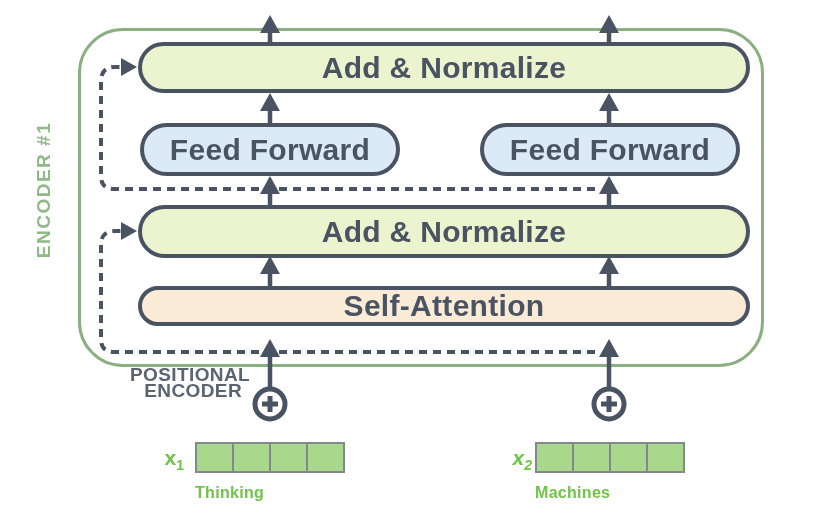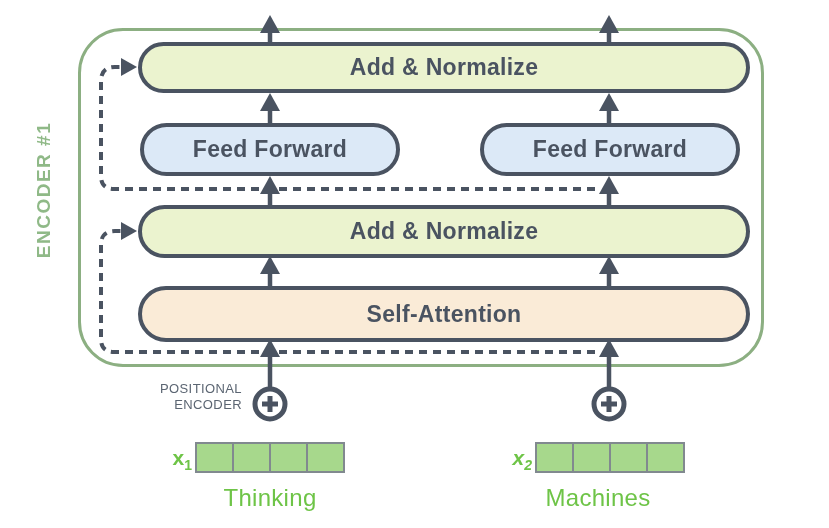--- a/index.html
+++ b/index.html
@@ -28,57 +28,57 @@
   .encoder-label{
     position:absolute;left:-31px;top:178px;width:152px;height:24px;
     transform:rotate(-90deg);transform-origin:center;
     text-align:center;font-size:19px;font-weight:700;letter-spacing:1.5px;
     color:var(--enc-label-green);z-index:1;white-space:nowrap;
   }
   svg.wires{position:absolute;left:0;top:0;z-index:2;}
   .pill{
     position:absolute;box-sizing:border-box;border:4px solid var(--slate);
     border-radius:28px;display:flex;align-items:center;justify-content:center;
-    font-size:23px;font-weight:600;color:var(--slate);letter-spacing:0.3px;
+    font-size:30px;font-weight:600;color:var(--slate);letter-spacing:0.3px;
     z-index:3;white-space:nowrap;
   }
   .pill.addnorm{background:var(--fill-addnorm);}
   .pill.ff{background:var(--fill-ff);}
   .pill.attn{background:var(--fill-attn);}
   #addnorm-top{left:138px;top:42px;width:612px;height:51px;}
   #ff-left{left:140px;top:123px;width:260px;height:53px;}
   #ff-right{left:480px;top:123px;width:260px;height:53px;}
   #addnorm-bottom{left:138px;top:205px;width:612px;height:53px;}
-  #self-attention{left:138px;top:286px;width:612px;height:56px;}
+  #self-attention{left:138px;top:286px;width:612px;height:40px;}
   .pos-label{
-    position:absolute;left:130px;top:381px;width:112px;text-align:right;
-    font-size:13px;font-weight:400;line-height:16px;letter-spacing:0.4px;
+    position:absolute;left:130px;top:367px;width:112px;text-align:right;
+    font-size:19px;font-weight:700;line-height:16px;letter-spacing:0.4px;
     color:var(--pos-gray);z-index:3;
   }
   .vec-row{
     position:absolute;display:flex;width:150px;height:31px;box-sizing:border-box;
     border:2px solid var(--vec-border);z-index:3;
   }
   .vec-cell{flex:1;background:var(--vec-green);border-left:2px solid var(--vec-border);}
   .vec-cell:first-child{border-left:none;}
   #vec-row-1{left:195px;top:442px;}
   #vec-row-2{left:535px;top:442px;}
   .x-label{
     position:absolute;width:36px;text-align:right;font-size:21px;font-weight:700;
     color:var(--word-green);z-index:3;
   }
   .x-label sub{font-size:14px;font-weight:700;line-height:0;}
-  #x-label-1{left:156px;top:446px;}
+  #x-label-1{left:148px;top:446px;}
   #x-label-2{left:496px;top:446px;font-style:italic;}
   .vec-word{
-    position:absolute;width:150px;text-align:center;font-size:24px;font-weight:400;
+    position:absolute;width:150px;text-align:left;font-size:16px;font-weight:700;
     color:var(--word-green);z-index:3;letter-spacing:0.3px;
   }
   #word-1{left:195px;top:484px;}
-  #word-2{left:523px;top:484px;}
+  #word-2{left:535px;top:484px;}
 </style>
 </head>
 <body>
 
 <div class="canvas">
 
   <div class="encoder-box"></div>
 
   <div class="encoder-label">ENCODER #1</div>
 

